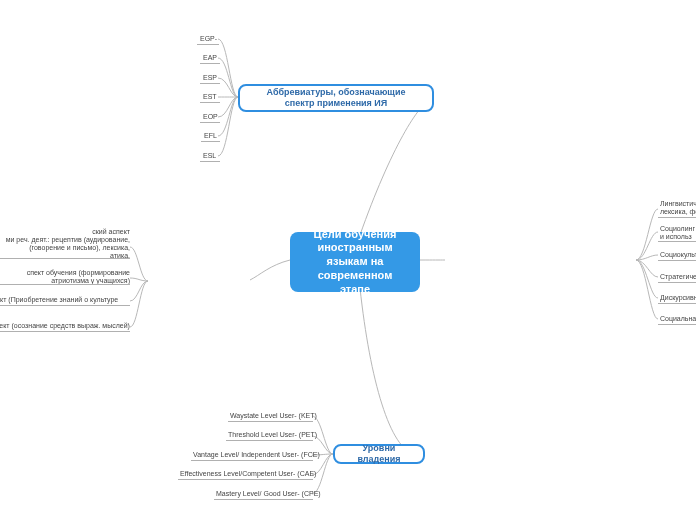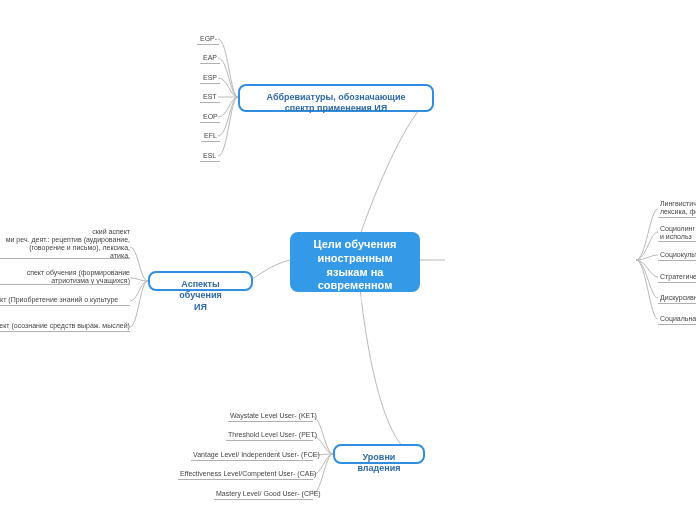--- a/index.html
+++ b/index.html
@@ -22,20 +22,21 @@
     left: 0; top: 0;
     width: 696px;
     height: 520px;
     pointer-events: none;
   }
   .node {
     position: absolute;
     box-sizing: border-box;
     border-radius: 8px;
     display: flex;
+    align-items: center;
     justify-content: center;
     text-align: center;
     line-height: 1.25;
     padding: 6px 22px;
   }
   .central {
     background: #3499e6;
     color: #fff;
     font-size: 11px;
     font-weight: 600;
@@ -126,23 +127,20 @@
   <div class="underline" style="left:200px; top:83px; width:20px;"></div>
   <div class="leaf left" style="left:203px; top:93px;">EST</div>
   <div class="underline" style="left:200px; top:102px; width:20px;"></div>
   <div class="leaf left" style="left:203px; top:113px;">EOP</div>
   <div class="underline" style="left:200px; top:122px; width:20px;"></div>
   <div class="leaf left" style="left:204px; top:132px;">EFL</div>
   <div class="underline" style="left:201px; top:141px; width:19px;"></div>
   <div class="leaf left" style="left:203px; top:152px;">ESL</div>
   <div class="underline" style="left:200px; top:161px; width:20px;"></div>
 
-  <div class="node branch" style="left:148px; top:271px; width:105px; height:20px;">
-    <span>Аспекты обучения ИЯ</span>
-  </div>
   <div class="leaf left multiline" style="left:-10px; top:228px; width:140px;">ский аспект<br>ми реч. деят.: рецептив (аудирование,<br> (говорение и письмо), лексика,<br>атика.</div>
   <div class="underline" style="left:-10px; top:258px; width:140px;"></div>
   <div class="leaf left multiline" style="left:-10px; top:269px; width:140px;">спект обучения (формирование<br>атриотизма у учащихся)</div>
   <div class="underline" style="left:-10px; top:284px; width:140px;"></div>
   <div class="leaf left" style="left:-15px; top:296px;">аспект (Приобретение знаний о культуре</div>
   <div class="underline" style="left:-15px; top:305px; width:145px;"></div>
   <div class="leaf left" style="left:-8px; top:322px;">спект (осознание средств выраж. мыслей)</div>
   <div class="underline" style="left:-8px; top:331px; width:138px;"></div>
 
   <div class="node branch" style="left:333px; top:444px; width:92px; height:20px;">

